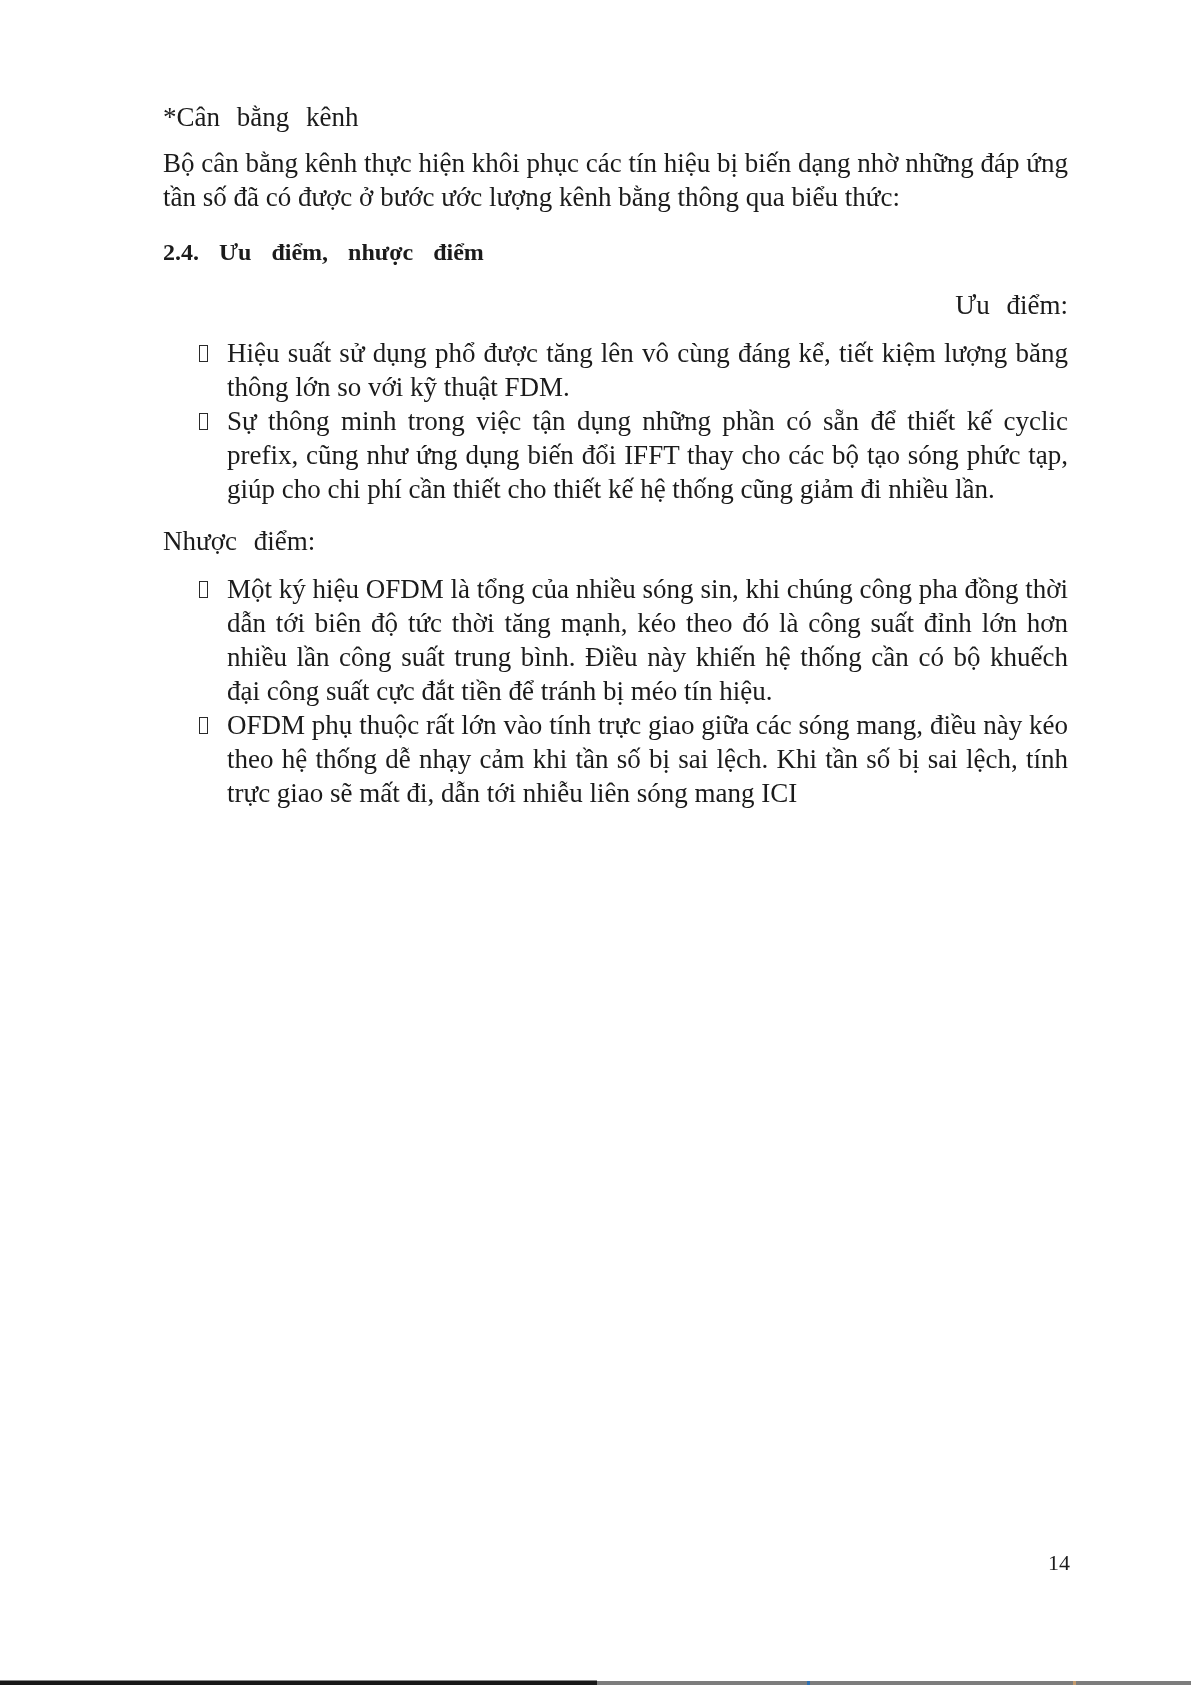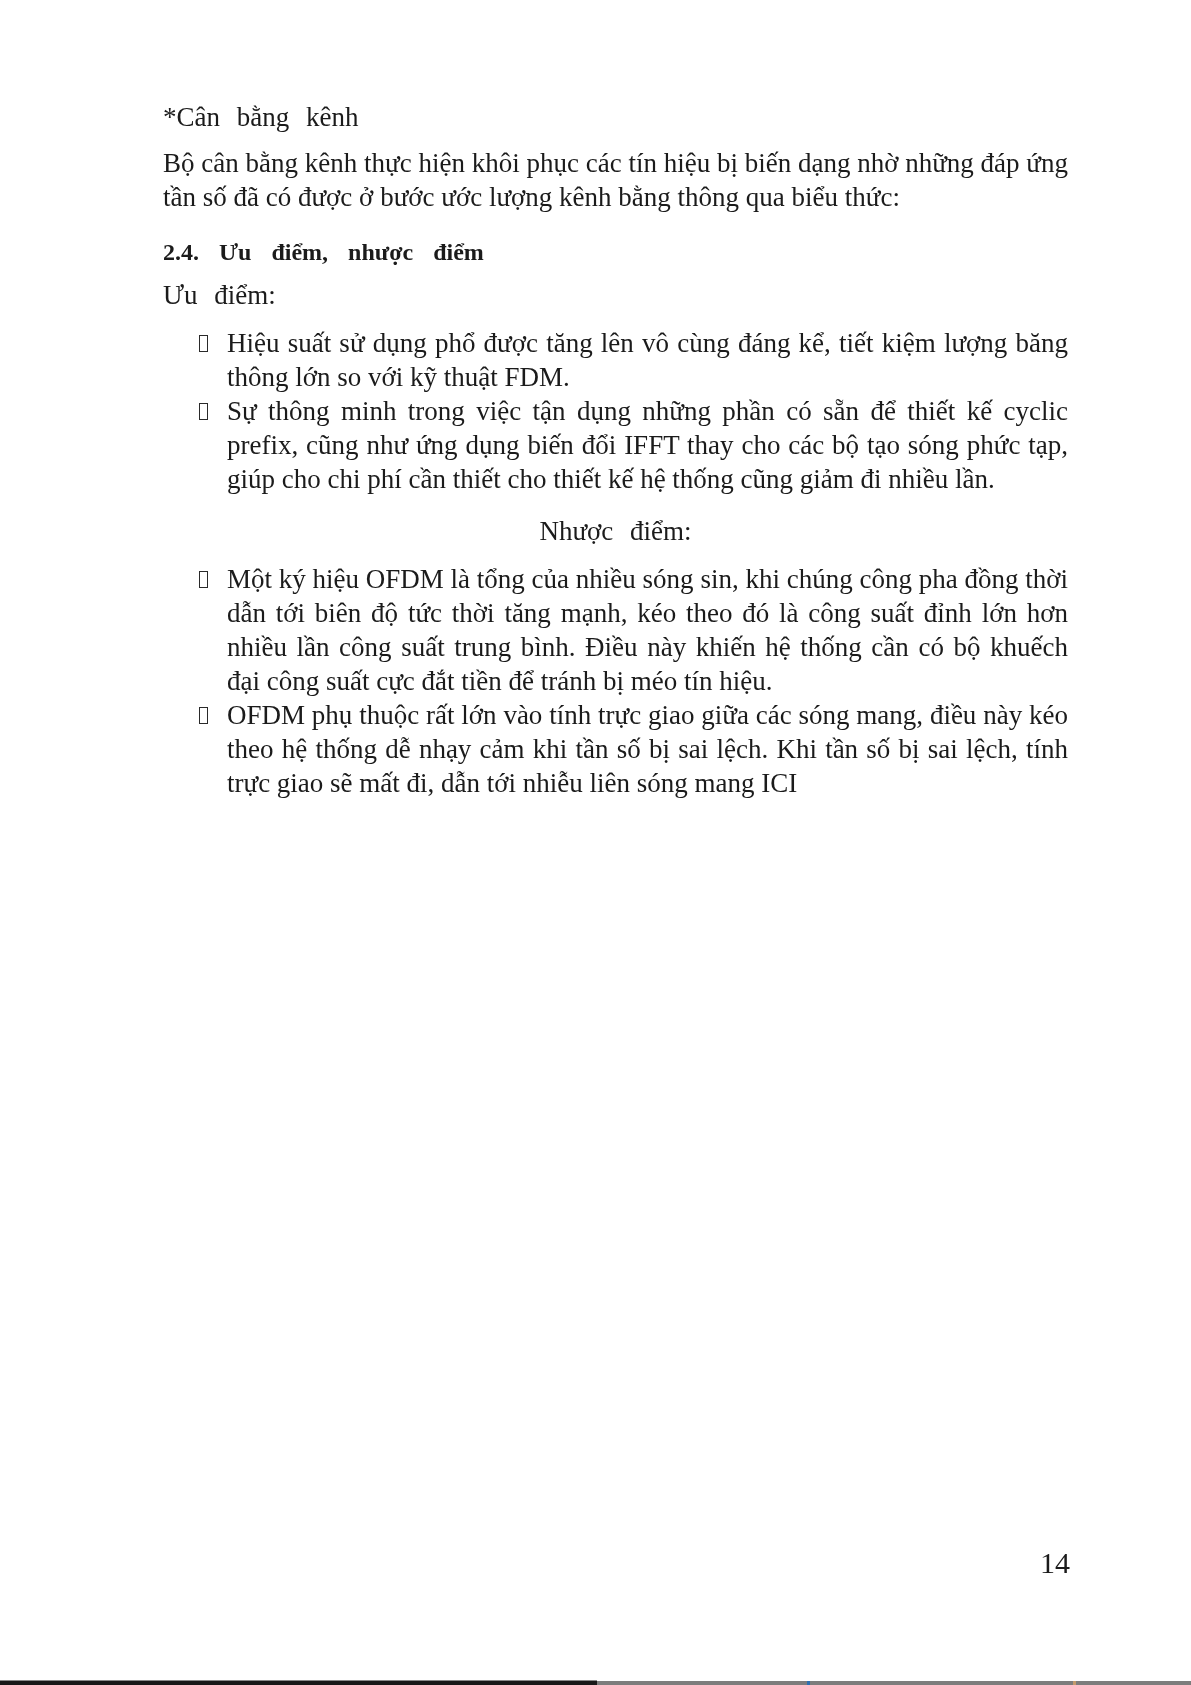--- a/index.html
+++ b/index.html
@@ -27,35 +27,35 @@
   .formula-line sub { font-size:17px; line-height:0; position:relative; bottom:-4px; }
   .formula-eq { margin:0 7px 0 3px; }
   .formula-annotation { margin-left:38px; }
 
   .section-heading {
     margin-top:16px;
     font-size:24px; line-height:44px; font-weight:bold;
     word-spacing:14px;
   }
   .list-label { word-spacing:10px; }
-  .adv-label { margin-top:4px; }
-  .disadv-label { margin-top:18px;text-align:center; }
+  .adv-label { margin-top:14px;text-align:right; }
+  .disadv-label { margin-top:18px; }
 
   ul.tofu-list { margin-top:14px; list-style:none; padding-left:64px; }
   ul.tofu-list li { position:relative; text-align:justify; }
   .tofu-box {
     position:absolute; left:-28px; top:9px;
     width:7px; height:15px;
     border:1.5px solid #2a2a2a;
     background:transparent;
   }
 
   .pageno {
     position:absolute; top:1548px; right:121px;
-    font-size:30px; line-height:30px;
+    font-size:22px; line-height:30px;
   }
 
   .bottom-bar { position:absolute; left:0; bottom:0; width:1191px; height:6px; }
   .bar-left {
     position:absolute; left:0; bottom:0; width:597px; height:5px;
     background:#181818; border-top:1px solid #8a8a8a; box-sizing:border-box;
   }
   .bar-right {
     position:absolute; left:597px; bottom:0; width:594px; height:4px;
     background:#7d7d7d;

